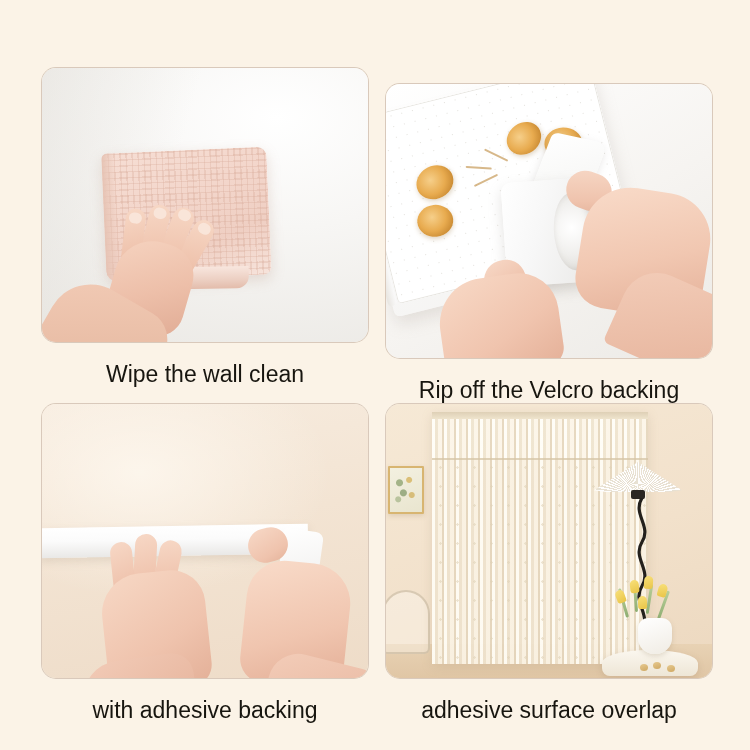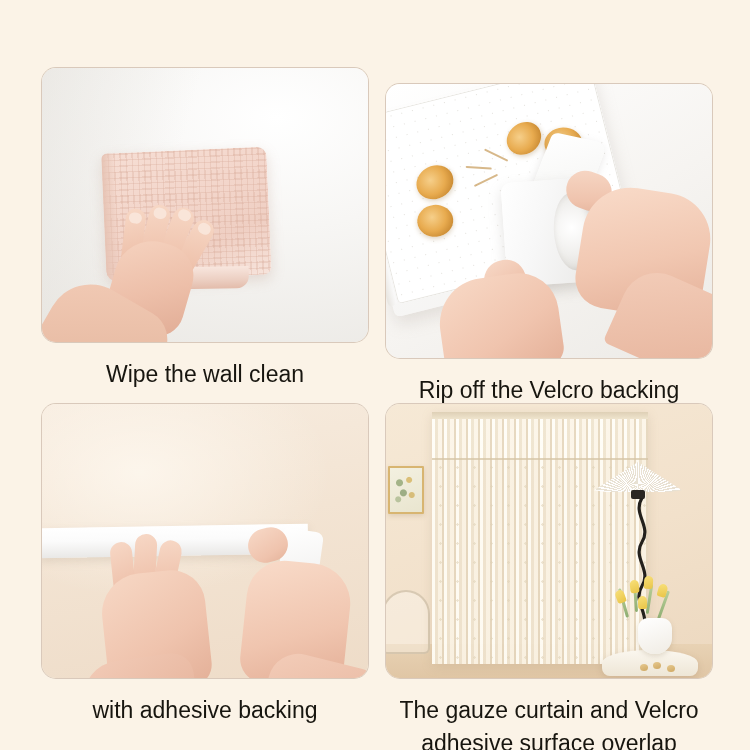--- a/index.html
+++ b/index.html
@@ -432,19 +432,18 @@
           <div class="tulip" style="left:26px;top:22px;transform:rotate(-2deg)"></div>
         </div>
         <div class="vase"></div>
         <div class="beads">
           <div class="bead" style="left:0;top:2px"></div>
           <div class="bead" style="left:13px;top:0"></div>
           <div class="bead" style="left:27px;top:3px"></div>
         </div>
       </div>
       <div class="caption">
-        <span>The gauze curtain and Velcro</span>
         <span class="l2">adhesive surface overlap</span>
       </div>
     </div>
 
   </div>
 </div>
 
 </body></html>

